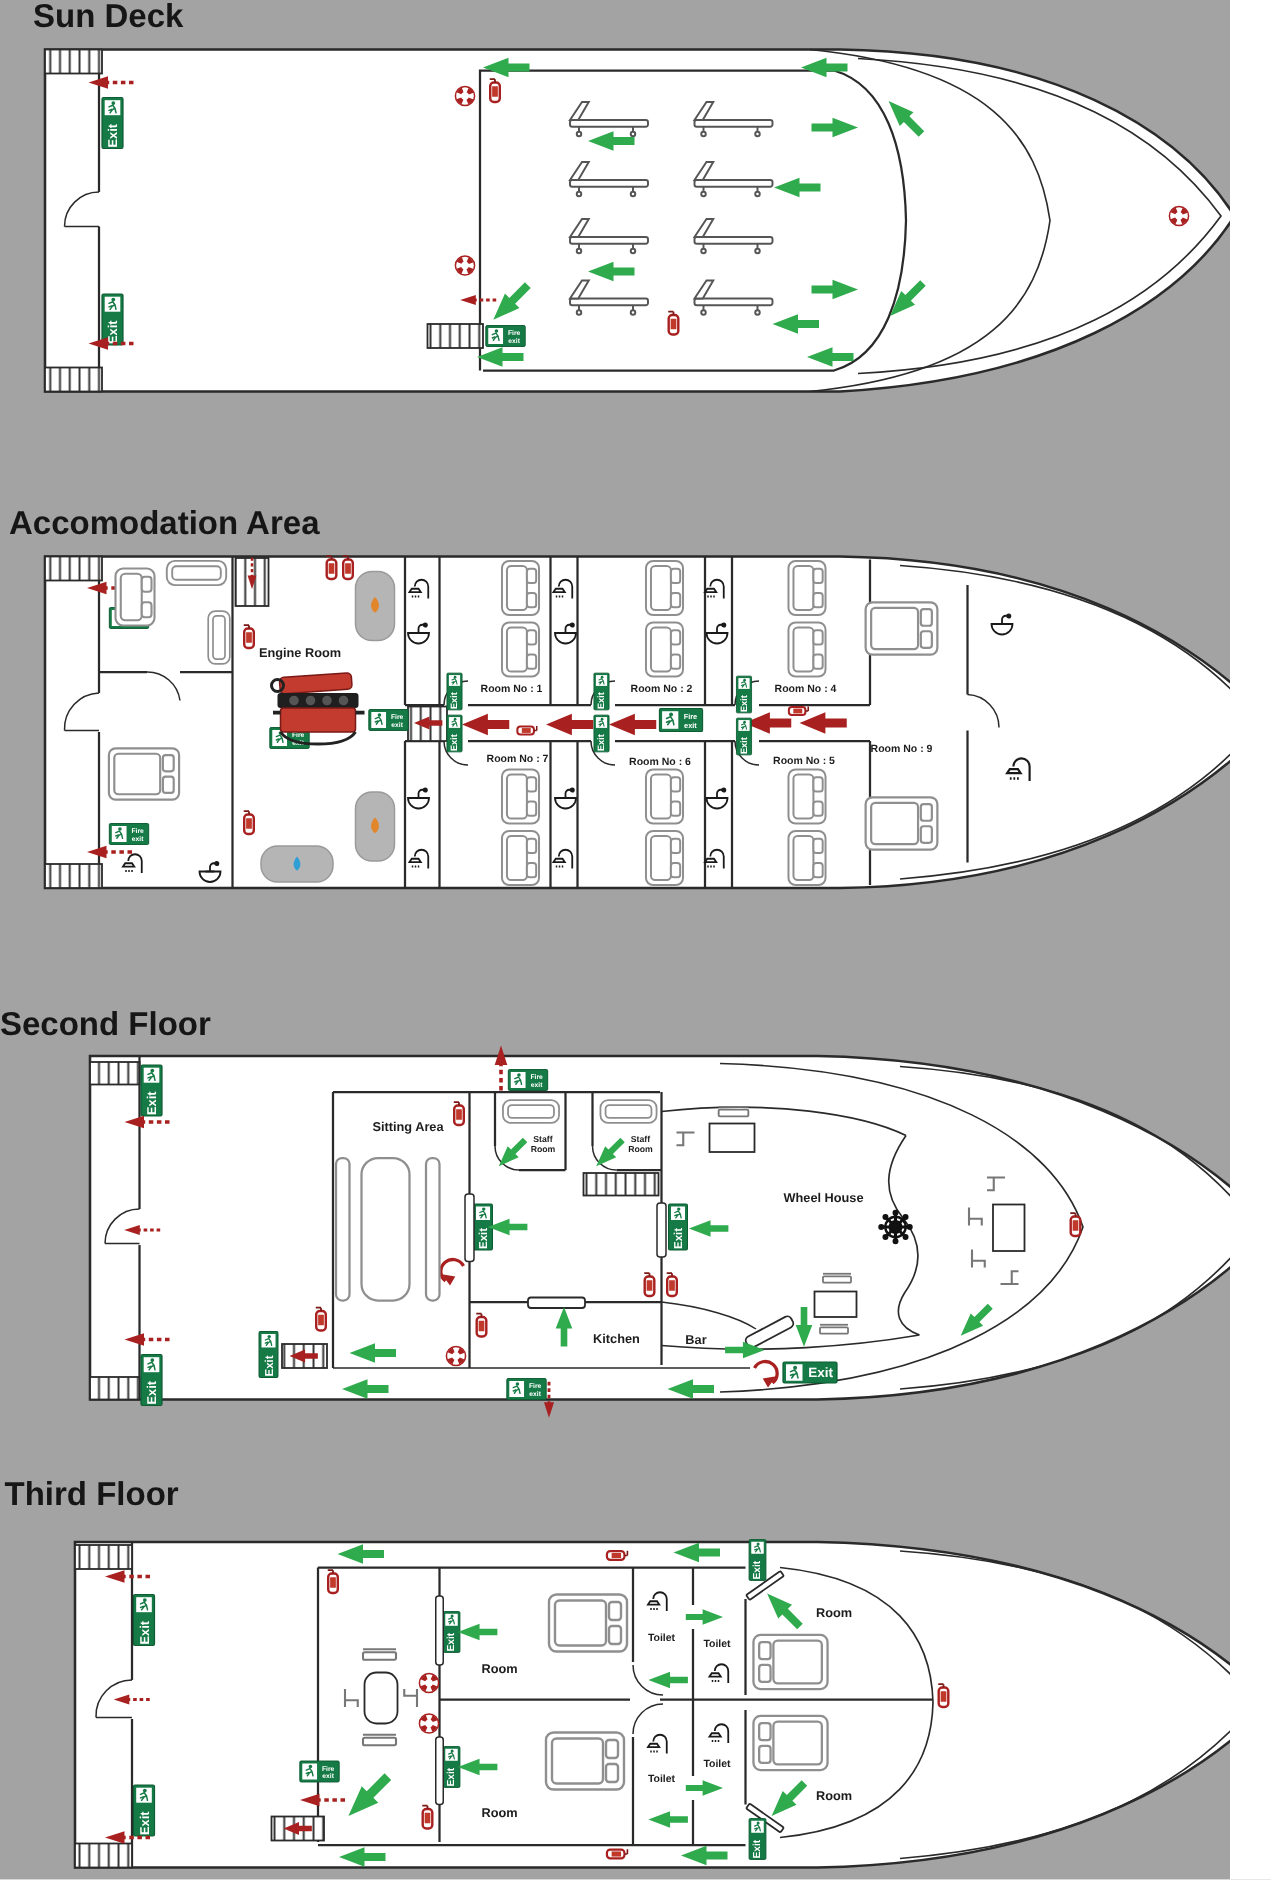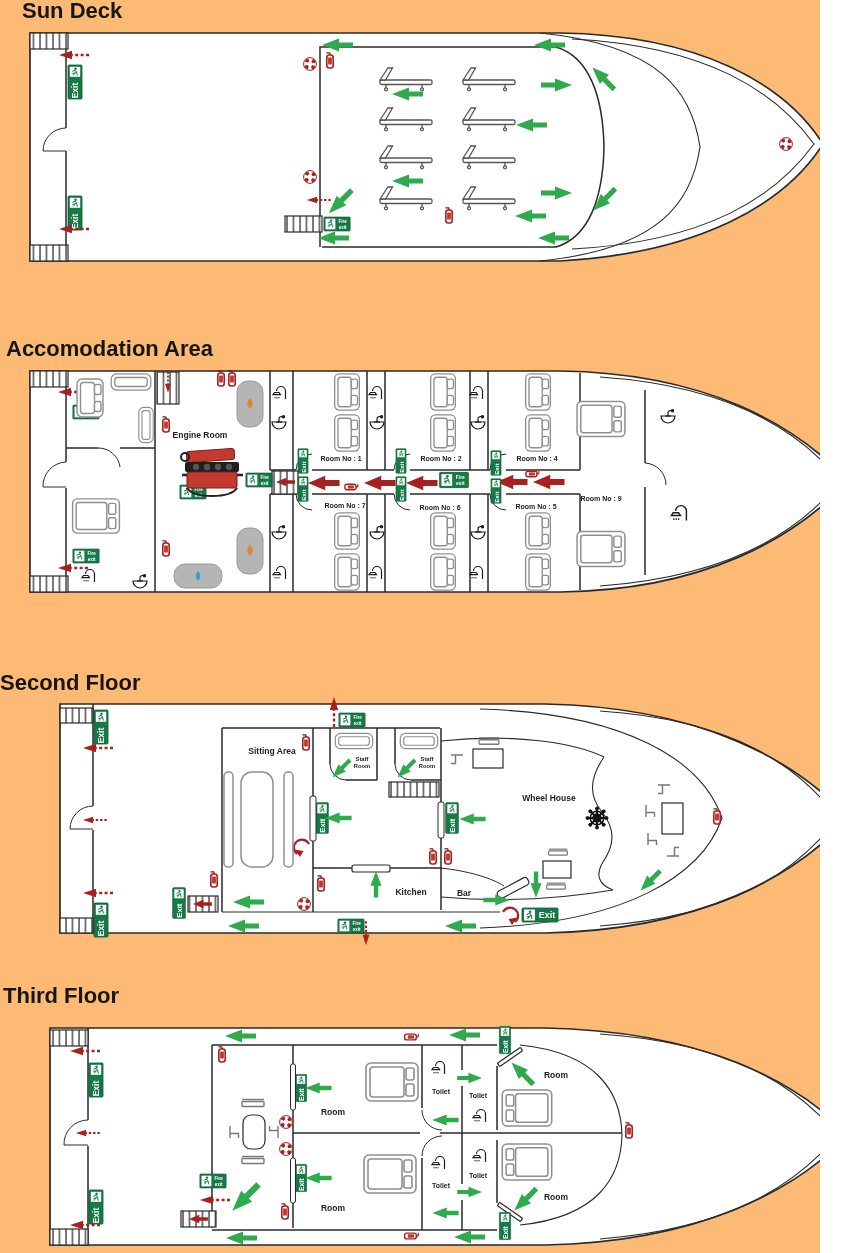--- a/index.html
+++ b/index.html
@@ -1,16 +1,16 @@
 <!DOCTYPE html>
 <html><head>
 <meta charset="utf-8">
 <style>
   html,body{margin:0;padding:0;background:#fff;}
-  .canvas{position:relative;width:820px;height:1253px;background:#fdba74;overflow:hidden;}
+  .canvas{position:relative;width:820px;height:1253px;background:#a3a3a3;overflow:hidden;}
   svg text{font-family:"Liberation Sans",sans-serif;}
   .big{font-size:22px;font-weight:700;fill:#161616;text-anchor:start;}
   .lbl{font-size:8.5px;font-weight:700;fill:#1d1d1d;text-anchor:middle;}
   .lbl7{font-size:7px;font-weight:700;fill:#1d1d1d;text-anchor:middle;}
   .lbl6{font-size:5.8px;font-weight:700;fill:#1d1d1d;text-anchor:middle;}
   .hull{fill:#fff;stroke:#2a2a2a;stroke-width:1.7;}
   .rail{fill:none;stroke:#2a2a2a;stroke-width:1.1;}
   .wall{fill:none;stroke:#2a2a2a;stroke-width:1.5;}
   .wallt{fill:none;stroke:#2a2a2a;stroke-width:1;}
   .stairs{fill:url(#hatch);stroke:#2a2a2a;stroke-width:1.2;}

